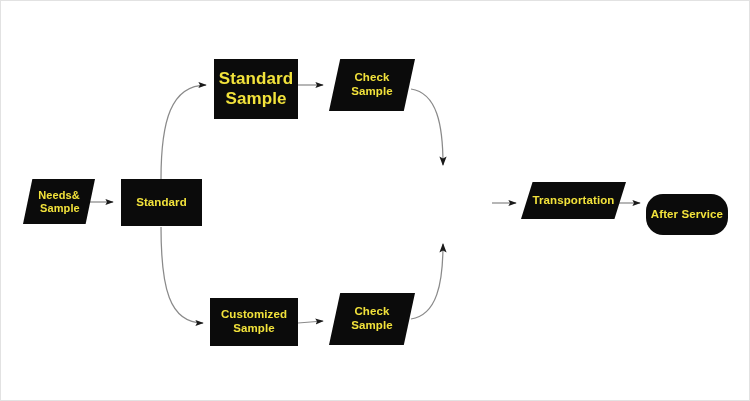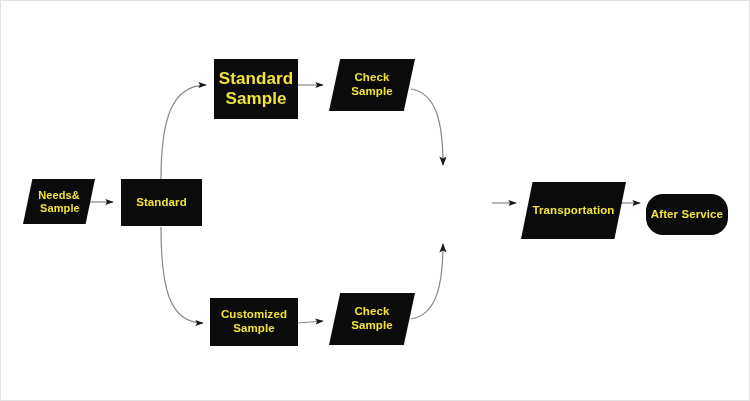--- a/index.html
+++ b/index.html
@@ -70,21 +70,21 @@
     left: 328px; top: 292px; width: 86px; height: 52px;
     font-size: 11.5px;
     clip-path: polygon(13% 0%, 100% 0%, 87% 100%, 0% 100%);
   }
   #node-mass-produce {
     left: 394px; top: 171px; width: 96px; height: 64px;
     font-size: 11.5px;
     clip-path: polygon(50% 0%, 100% 50%, 50% 100%, 0% 50%);
   }
   #node-transportation {
-    left: 520px; top: 181px; width: 105px; height: 57px;
+    left: 520px; top: 181px; width: 105px; height: 37px;
     font-size: 11.5px;
     clip-path: polygon(11% 0%, 100% 0%, 89% 100%, 0% 100%);
   }
   #node-after-service {
     left: 645px; top: 181px; width: 82px; height: 41px;
     font-size: 11.5px;
     border-radius: 17px;
     margin-top: 12px;
   }
 </style>

